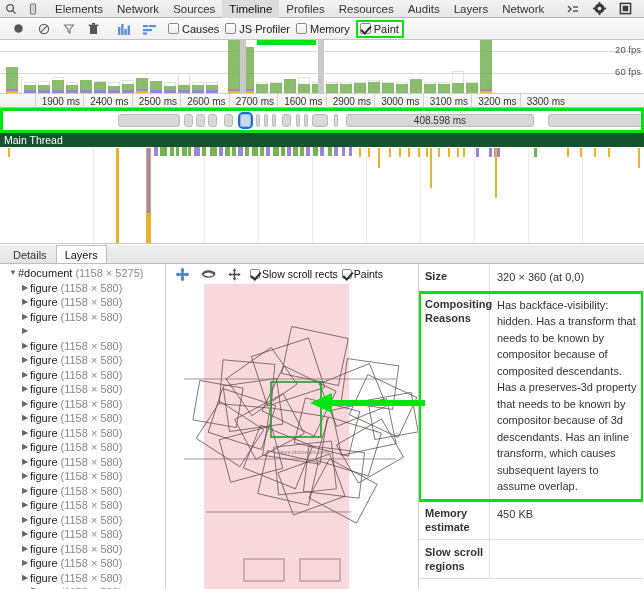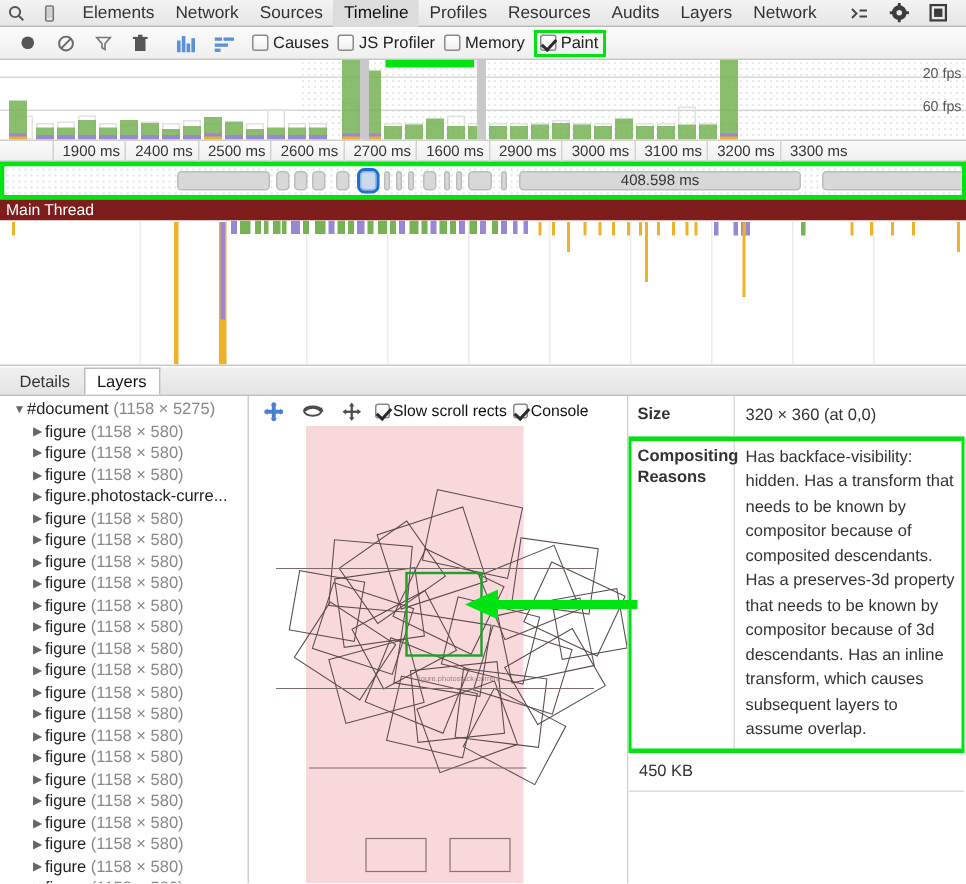--- a/index.html
+++ b/index.html
@@ -114,21 +114,21 @@
     position: absolute; inset: 0; text-align: center; line-height: 12px;
     font-size: 10px; color: #333;
   }
   .scrubdots { position: absolute; inset: 0;
     background-image: radial-gradient(#e3e3e3 0.6px, transparent 0.6px);
     background-size: 4px 4px; }
 
   
   .mt-header {
     position: absolute; top: 133px; left: 0; width: 644px; height: 14px;
-    background: #7f1d1d; color: #fff; font-size: 10.5px;
+    background: #14532d; color: #fff; font-size: 10.5px;
     line-height: 14px; padding-left: 4px; font-weight: 500;
   }
 
   
   .flame {
     position: absolute; top: 147px; left: 0; width: 644px; height: 97px;
     background: #fff; border-bottom: 1px solid #c9c9c9; overflow: hidden;
   }
   .fcol { position: absolute; top: 0; width: 1px; height: 97px; background: #ebebeb; }
   .ev { position: absolute; }
@@ -637,21 +637,20 @@
           <span class="nm">figure</span>
           <span class="dim">(1158 × 580)</span>
         </div>
         <div class="lt-row" style="padding-left: 20px;">
           <span class="tri">▶</span>
           <span class="nm">figure</span>
           <span class="dim">(1158 × 580)</span>
         </div>
         <div class="lt-row" style="padding-left: 20px;">
           <span class="tri">▶</span>
-          <span class="nm">figure.photostack-curre...</span>
         </div>
         <div class="lt-row" style="padding-left: 20px;">
           <span class="tri">▶</span>
           <span class="nm">figure</span>
           <span class="dim">(1158 × 580)</span>
         </div>
         <div class="lt-row" style="padding-left: 20px;">
           <span class="tri">▶</span>
           <span class="nm">figure</span>
           <span class="dim">(1158 × 580)</span>
@@ -772,21 +771,21 @@
                 <polygon points="13.7,7 11,8.9 11,5.1"></polygon>
               </g>
             </svg>
         </div>
         <div class="v-chk">
           <span class="cb checked" style="width:10px;height:10px"></span>
           <span>Slow scroll rects</span>
         </div>
         <div class="v-chk">
           <span class="cb checked" style="width:10px;height:10px"></span>
-          <span>Console</span>
+          <span>Paints</span>
         </div>
       </div>
       <div class="stage">
         <div class="pagebg" style="left:38px; top:0px; width:145px; height:305px;"></div>
         <svg id="layersvg" width="253" height="305" style="position:absolute;left:0;top:0">
             <rect x="92" y="62" width="60" height="52" fill="none" stroke="#5a4a4a" stroke-width="0.7" transform="rotate(-18,122,88)"></rect>
             <rect x="120" y="48" width="58" height="48" fill="none" stroke="#5a4a4a" stroke-width="0.7" transform="rotate(12,149,72)"></rect>
             <rect x="68" y="75" width="55" height="45" fill="none" stroke="#5a4a4a" stroke-width="0.7" transform="rotate(-35,95.5,97.5)"></rect>
             <rect x="104" y="92" width="58" height="50" fill="none" stroke="#5a4a4a" stroke-width="0.7" transform="rotate(26,133,117)"></rect>
             <rect x="55" y="78" width="52" height="44" fill="none" stroke="#5a4a4a" stroke-width="0.7" transform="rotate(5,81,100)"></rect>
@@ -828,21 +827,26 @@
           <div class="dval">320 × 360 (at 0,0)</div>
         </div>
         <div class="drow hl">
           <div class="dkey">Compositing Reasons</div>
           <div class="dval">Has backface-visibility: hidden.
 Has a transform that needs to be known by compositor because of composited descendants.
 Has a preserves-3d property that needs to be known by compositor because of 3d descendants.
 Has an inline transform, which causes subsequent layers to assume overlap.</div>
         </div>
         <div class="drow">
+          <div class="dkey">Memory estimate</div>
           <div class="dval">450 KB</div>
+        </div>
+        <div class="drow">
+          <div class="dkey">Slow scroll regions</div>
+          <div class="dval"></div>
         </div>
       </div>
   </div>
 
   <svg class="arrow" style="left:0;top:264px;width:644px;height:325px;z-index:9">
     <line x1="425" y1="139" x2="329" y2="139" stroke="#00e313" stroke-width="6"></line>
     <polygon points="310,139 332,129 332,149" fill="#00e313"></polygon>
   </svg>
 
 </div>

